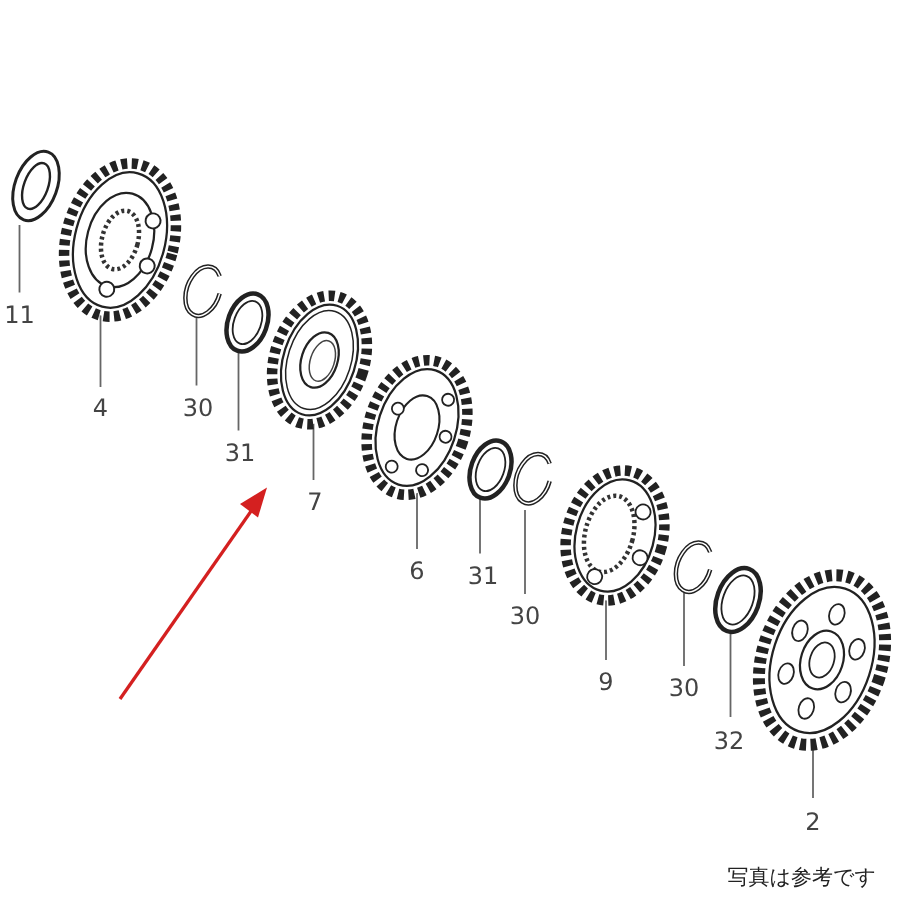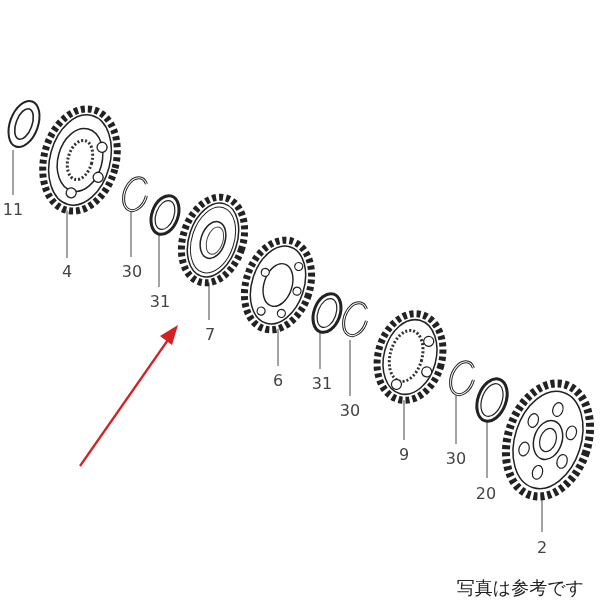--- a/index.html
+++ b/index.html
@@ -1,19 +1,19 @@
 <!DOCTYPE html>
 <html><head>
 <meta charset="utf-8">
 <style>
   html,body{margin:0;padding:0;background:#fff;}
   #stage{position:relative;width:600px;height:600px;overflow:hidden;background:#fff;font-family:"DejaVu Sans",sans-serif;}
   svg{position:absolute;left:0;top:0;}
   .lbl{position:absolute;font-family:"DejaVu Sans",sans-serif;font-size:16px;color:#444;transform:translateX(-50%);line-height:1;}
-  .caption{position:absolute;right:16px;top:576px;font-size:18px;color:#222;font-family:"DejaVu Sans",sans-serif;}
+  .caption{position:absolute;right:16px;top:576px;font-size:14px;color:#222;font-family:"DejaVu Sans",sans-serif;}
 </style>
 </head>
 <body>
 
 <div id="stage">
   <svg width="600" height="600" viewBox="0 0 600 600">
     <defs>
       <g id="gearTeeth">
         <circle r="38" fill="#fff" stroke="#333" stroke-width="1.6" stroke-dasharray="5 4"></circle>
       </g>
@@ -129,17 +129,17 @@
   <span class="lbl" style="left:13px;top:202px;">11</span>
   <span class="lbl" style="left:67px;top:264px;">4</span>
   <span class="lbl" style="left:132px;top:264px;">30</span>
   <span class="lbl" style="left:160px;top:294px;">31</span>
   <span class="lbl" style="left:210px;top:327px;">7</span>
   <span class="lbl" style="left:278px;top:373px;">6</span>
   <span class="lbl" style="left:322px;top:376px;">31</span>
   <span class="lbl" style="left:350px;top:403px;">30</span>
   <span class="lbl" style="left:404px;top:447px;">9</span>
   <span class="lbl" style="left:456px;top:451px;">30</span>
-  <span class="lbl" style="left:486px;top:486px;">20</span>
+  <span class="lbl" style="left:486px;top:486px;">32</span>
   <span class="lbl" style="left:542px;top:540px;">2</span>
 
   <span class="caption">写真は参考です</span>
 </div>
 
 </body></html>

